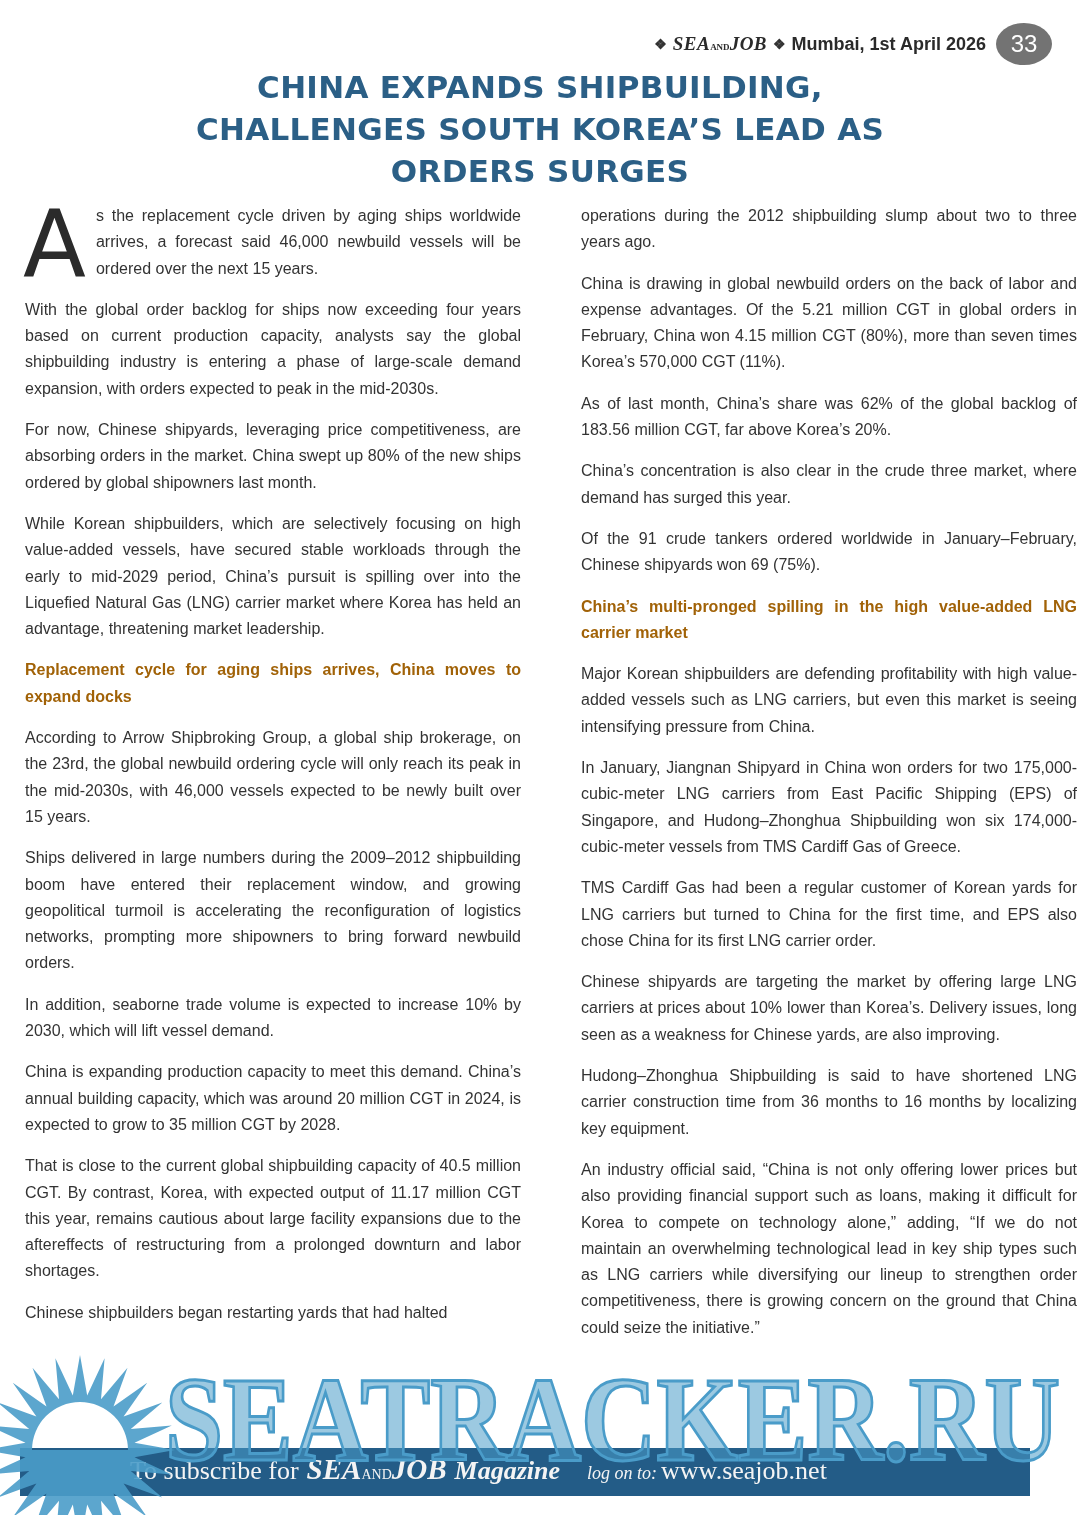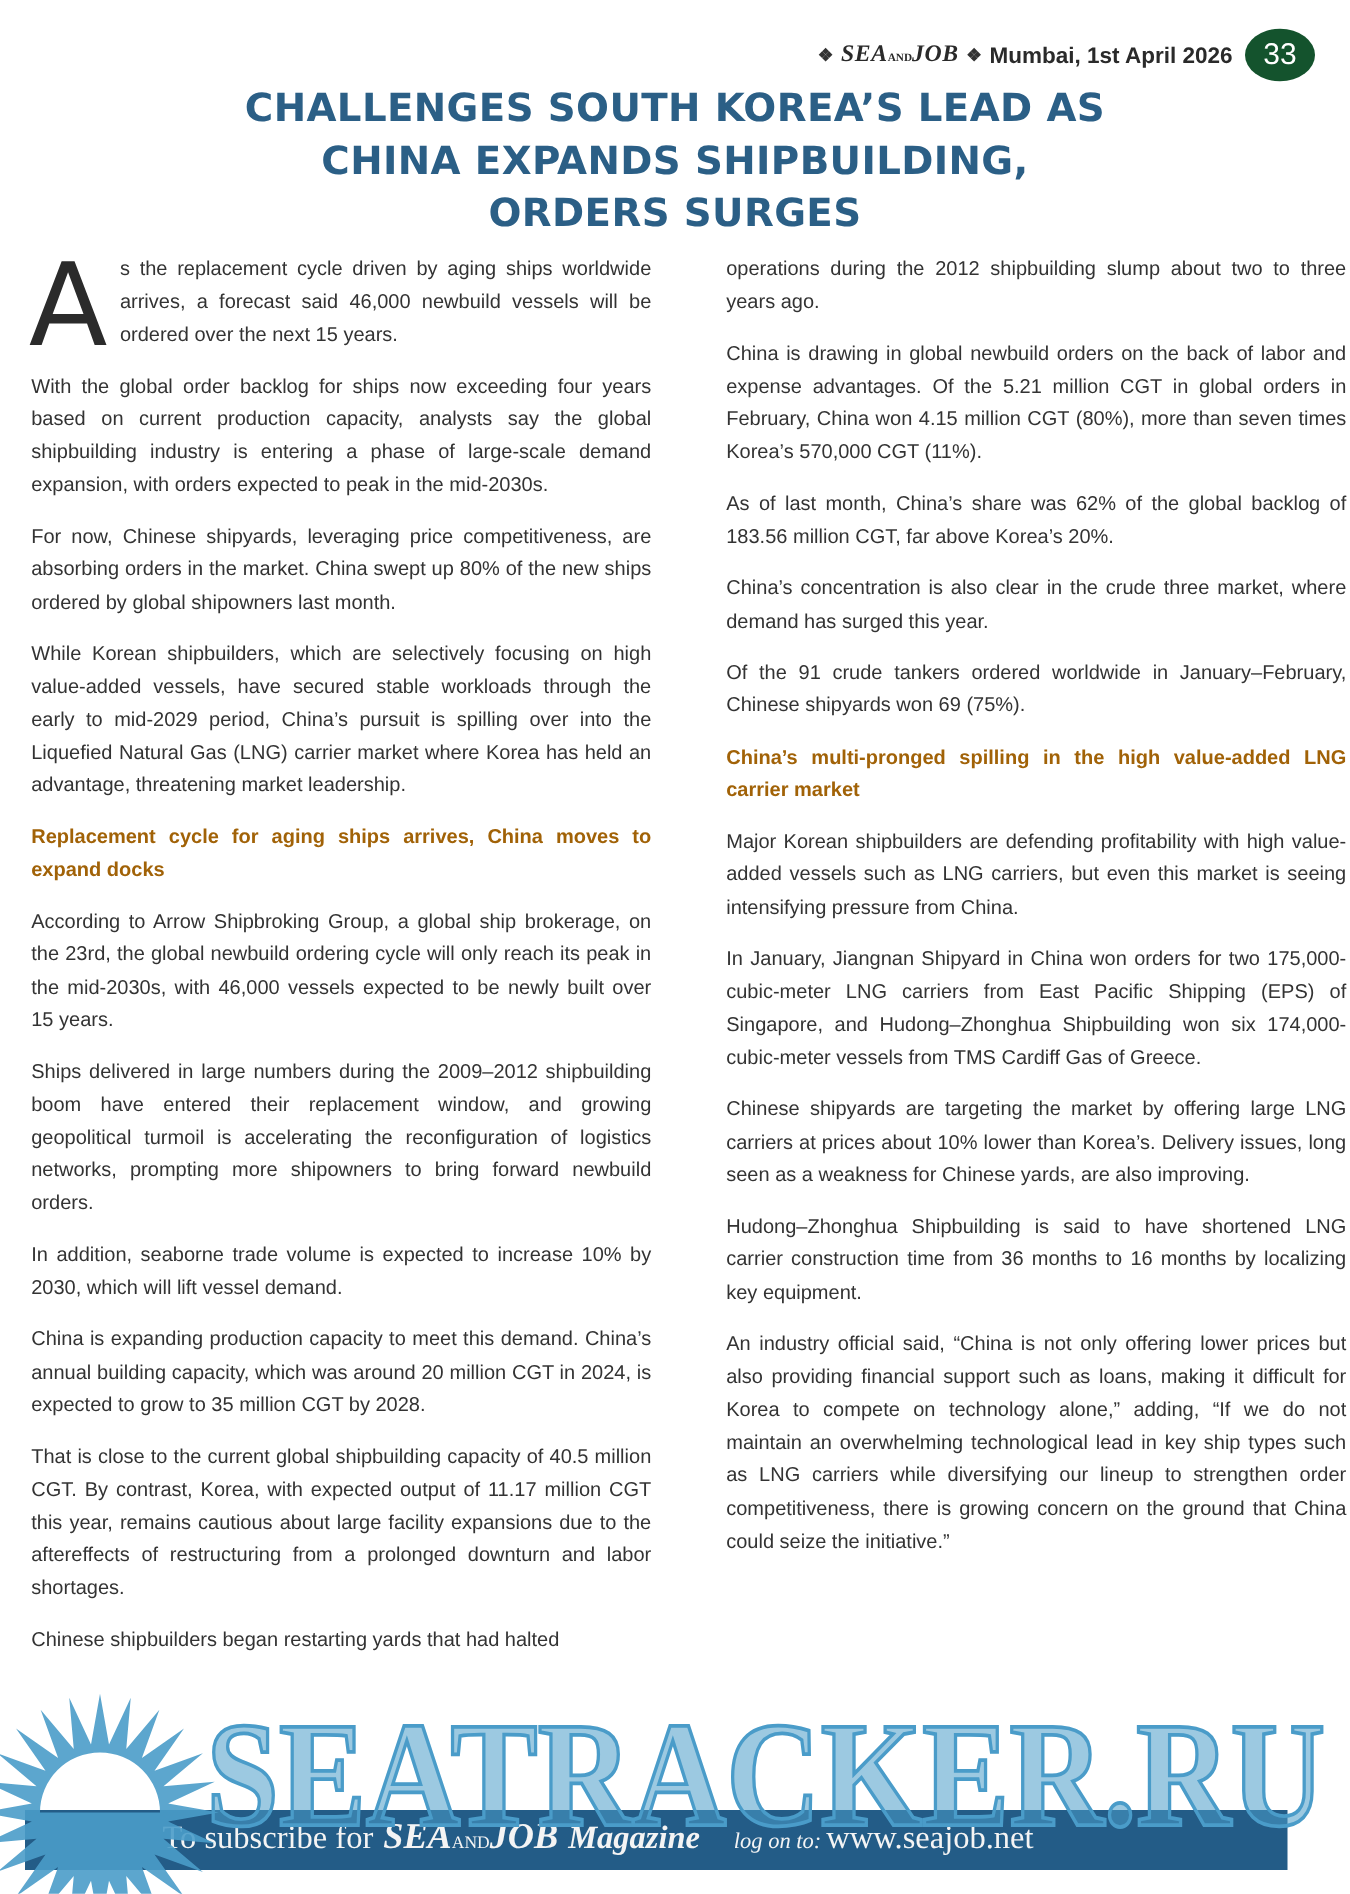--- a/index.html
+++ b/index.html
@@ -3,21 +3,21 @@
 <meta charset="utf-8">
 <style>
   html, body { margin: 0; padding: 0; background: #ffffff; }
   body { width: 1080px; height: 1515px; position: relative; overflow: hidden; font-family: "Liberation Sans", sans-serif; color: #2b2b2b; }
 
   .header { position: absolute; top: 24px; right: 28px; height: 40px; display: flex; align-items: center; }
   .header .masthead { font-family: "Liberation Sans", sans-serif; font-weight: bold; font-size: 18px; color: #2a2a2a; display: flex; align-items: center; margin-right: 10px; }
   .header .diamond { font-size: 14px; margin: 0 6px; color: #333; }
   .header .brand { font-family: "Liberation Serif", serif; font-style: italic; font-weight: bold; font-size: 19px; letter-spacing: 0.5px; }
   .header .brand small { font-size: 9px; font-style: normal; letter-spacing: 0; }
-  .header .page-num { width: 56px; height: 42px; border-radius: 50%; background: #14532d; color: #fff; font-size: 24px; display: flex; align-items: center; justify-content: center; }
+  .header .page-num { width: 56px; height: 42px; border-radius: 50%; background: #737373; color: #fff; font-size: 24px; display: flex; align-items: center; justify-content: center; }
 
   .headline { position: absolute; top: 66px; left: 100px; width: 880px; text-align: center; font-family: "DejaVu Sans", sans-serif; font-weight: bold; font-size: 31px; line-height: 42px; color: #2b5f86; letter-spacing: 0.3px; }
 
   .col { position: absolute; top: 203px; width: 496px; font-family: "Liberation Sans", sans-serif; font-size: 16px; line-height: 26.3px; color: #333; text-align: justify; }
   .col.left { left: 25px; }
   .col.right { left: 581px; }
   .col p { margin: 0 0 15px 0; }
   .col p.sub { font-weight: bold; color: #a16207; }
   .dropcap { float: left; font-family: "DejaVu Sans", sans-serif; font-size: 92px; line-height: 72px; height: 72px; margin: 6px 10px 0 -2px; color: #2b2b2b; }
 
@@ -36,22 +36,22 @@
   <div class="masthead">
     <span class="diamond">❖</span>
     <span class="brand"><span>SEA</span><small>AND</small><span>JOB</span></span>
     <span class="diamond">❖</span>
     <span>Mumbai, 1st April 2026</span>
   </div>
   <div class="page-num">33</div>
 </div>
 
 <div class="headline">
+  <div>CHINA EXPANDS SHIPBUILDING,</div>
   <div>CHALLENGES SOUTH KOREA’S LEAD AS</div>
-  <div>CHINA EXPANDS SHIPBUILDING,</div>
   <div>ORDERS SURGES</div>
 </div>
 
 <div class="col left" id="col-left">
     <p><span class="dropcap">A</span><span>s the replacement cycle driven by aging ships worldwide arrives, a forecast said 46,000 newbuild vessels will be ordered over the next 15 years.</span></p>
     <p><span>With the global order backlog for ships now exceeding four years based on current production capacity, analysts say the global shipbuilding industry is entering a phase of large-scale demand expansion, with orders expected to peak in the mid-2030s.</span></p>
     <p><span>For now, Chinese shipyards, leveraging price competitiveness, are absorbing orders in the market. China swept up 80% of the new ships ordered by global shipowners last month.</span></p>
     <p><span>While Korean shipbuilders, which are selectively focusing on high value-added vessels, have secured stable workloads through the early to mid-2029 period, China’s pursuit is spilling over into the Liquefied Natural Gas (LNG) carrier market where Korea has held an advantage, threatening market leadership.</span></p>
     <p class="sub"><span>Replacement cycle for aging ships arrives, China moves to expand docks</span></p>
     <p><span>According to Arrow Shipbroking Group, a global ship brokerage, on the 23rd, the global newbuild ordering cycle will only reach its peak in the mid-2030s, with 46,000 vessels expected to be newly built over 15 years.</span></p>
@@ -63,20 +63,21 @@
   </div>
 <div class="col right" id="col-right">
     <p><span>operations during the 2012 shipbuilding slump about two to three years ago.</span></p>
     <p><span>China is drawing in global newbuild orders on the back of labor and expense advantages. Of the 5.21 million CGT in global orders in February, China won 4.15 million CGT (80%), more than seven times Korea’s 570,000 CGT (11%).</span></p>
     <p><span>As of last month, China’s share was 62% of the global backlog of 183.56 million CGT, far above Korea’s 20%.</span></p>
     <p><span>China’s concentration is also clear in the crude three market, where demand has surged this year.</span></p>
     <p><span>Of the 91 crude tankers ordered worldwide in January–February, Chinese shipyards won 69 (75%).</span></p>
     <p class="sub"><span>China’s multi-pronged spilling in the high value-added LNG carrier market</span></p>
     <p><span>Major Korean shipbuilders are defending profitability with high value-added vessels such as LNG carriers, but even this market is seeing intensifying pressure from China.</span></p>
     <p><span>In January, Jiangnan Shipyard in China won orders for two 175,000-cubic-meter LNG carriers from East Pacific Shipping (EPS) of Singapore, and Hudong–Zhonghua Shipbuilding won six 174,000-cubic-meter vessels from TMS Cardiff Gas of Greece.</span></p>
+    <p><span>TMS Cardiff Gas had been a regular customer of Korean yards for LNG carriers but turned to China for the first time, and EPS also chose China for its first LNG carrier order.</span></p>
     <p><span>Chinese shipyards are targeting the market by offering large LNG carriers at prices about 10% lower than Korea’s. Delivery issues, long seen as a weakness for Chinese yards, are also improving.</span></p>
     <p><span>Hudong–Zhonghua Shipbuilding is said to have shortened LNG carrier construction time from 36 months to 16 months by localizing key equipment.</span></p>
     <p><span>An industry official said, “China is not only offering lower prices but also providing financial support such as loans, making it difficult for Korea to compete on technology alone,” adding, “If we do not maintain an overwhelming technological lead in key ship types such as LNG carriers while diversifying our lineup to strengthen order competitiveness, there is growing concern on the ground that China could seize the initiative.”</span></p>
   </div>
 
 <div class="banner"></div>
 <div class="banner-text">
   <span>To subscribe for</span>
   <span class="brand"><span>SEA</span><small>AND</small><span>JOB</span></span>
   <span class="mag">Magazine</span>

